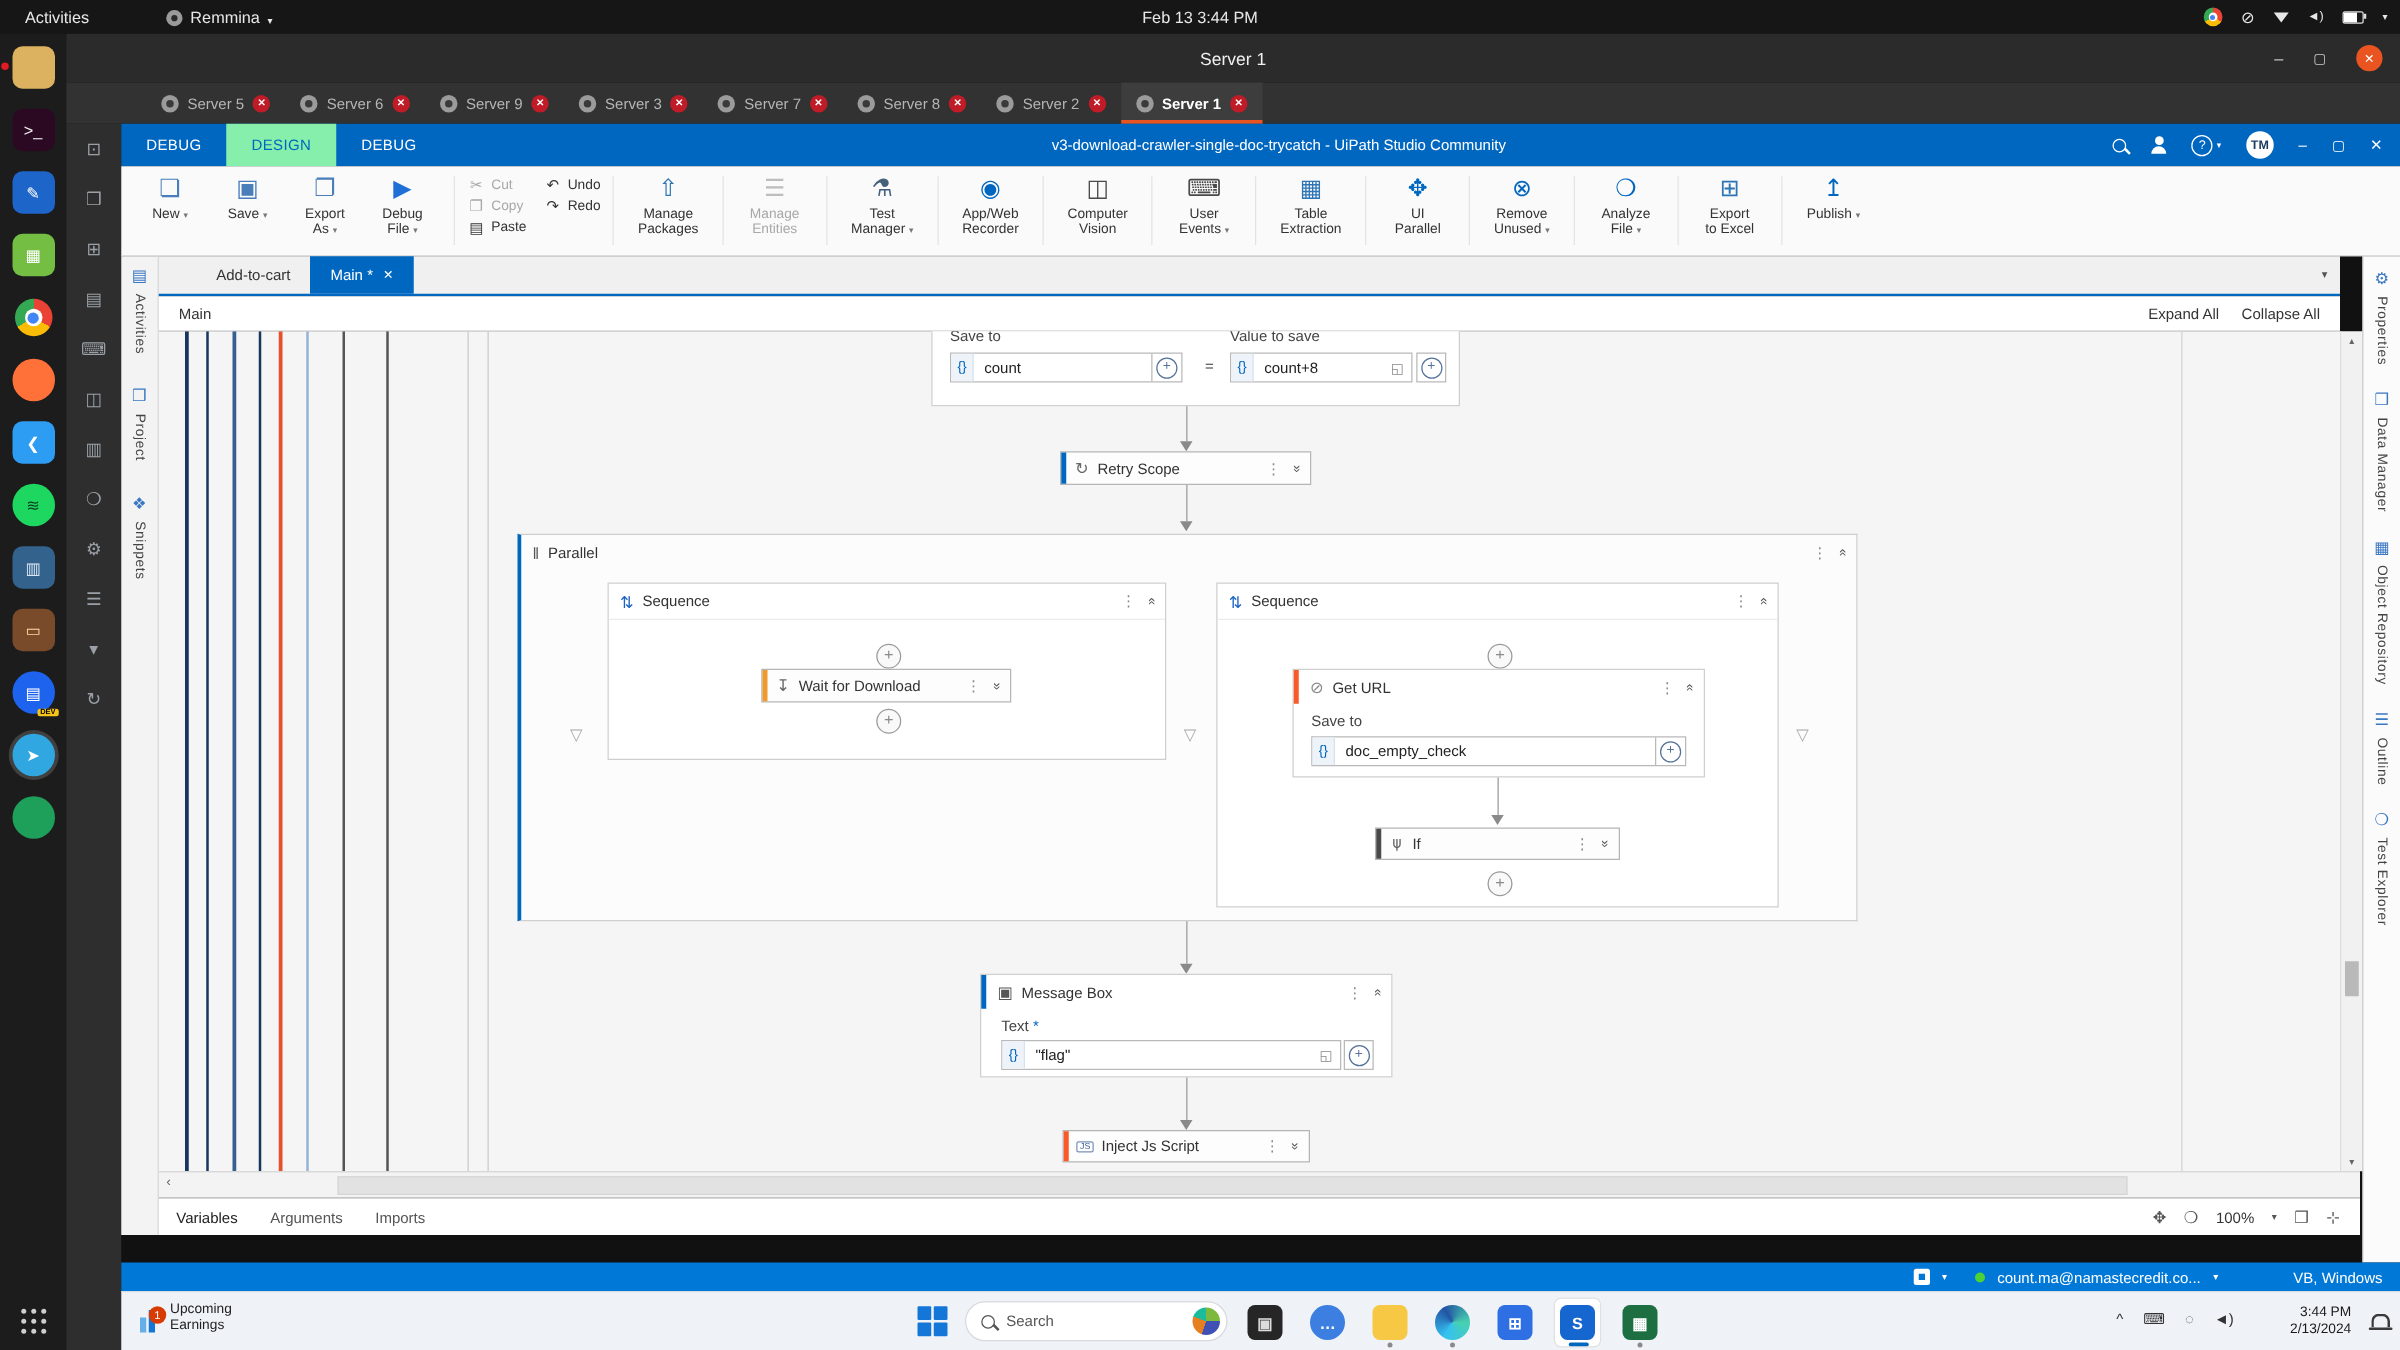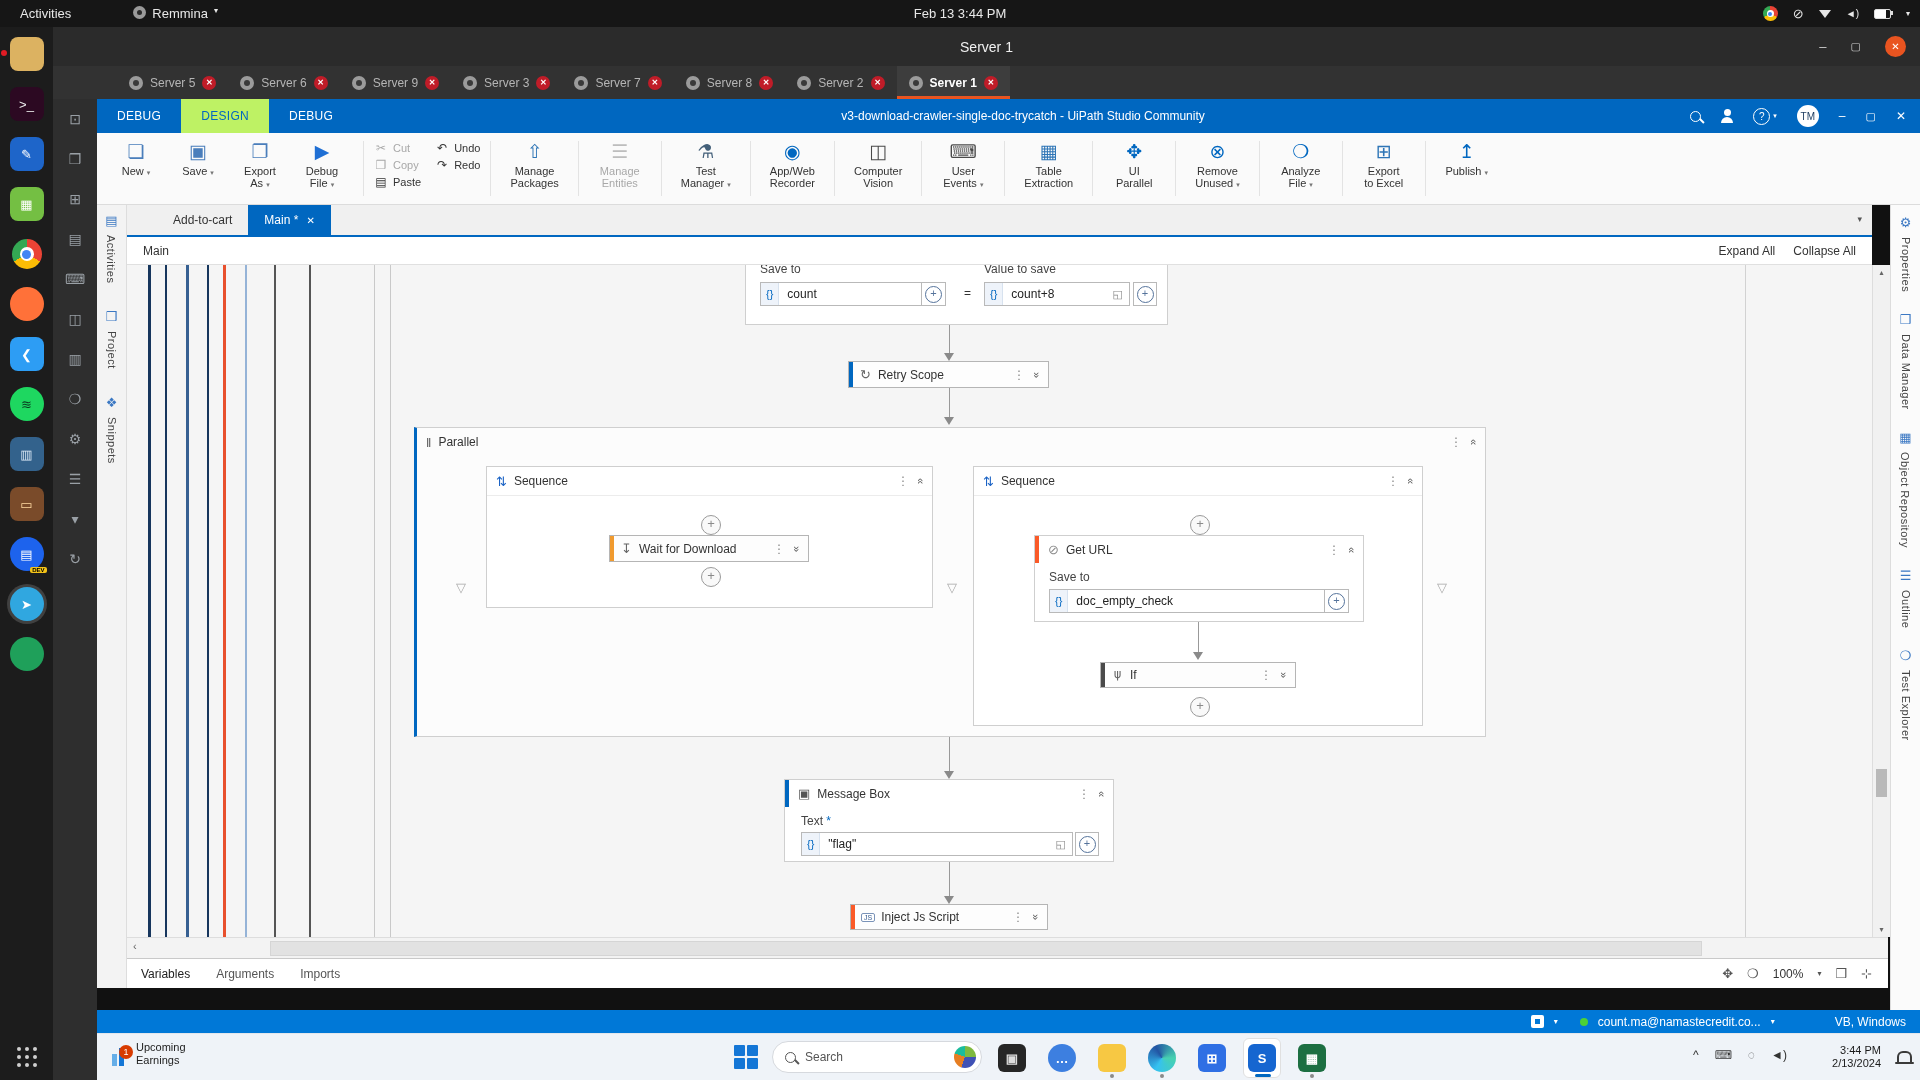--- a/index.html
+++ b/index.html
@@ -1,20 +1,20 @@
 <!DOCTYPE html>
 <html><head>
 <meta charset="utf-8">
 <style>
   html,body{margin:0;padding:0;background:#000;font-family:"Liberation Sans",sans-serif;-webkit-font-smoothing:antialiased;cursor:default}
   #screen{position:relative;width:1920px;height:1080px;overflow:hidden;background:#111}
   
   #topbar{position:absolute;left:0;top:0;width:1920px;height:27px;background:#161616;color:#e8e8e8;font-size:13px;display:flex;align-items:center}
   #tb-activities{margin-left:20px}
-  #tb-app{margin-left:62px;display:flex;align-items:flex-start;gap:6px}
+  #tb-app{margin-left:62px;display:flex;align-items:flex-end;gap:6px}
   .rm-mini{width:13px;height:13px;border-radius:50%;background:#9a9a9a;display:inline-flex;align-items:center;justify-content:center}
   .rm-mini i{width:5px;height:5px;border-radius:50%;background:#2a2a2a}
   #tb-clock{position:absolute;left:50%;transform:translateX(-50%)}
   #tb-tray{position:absolute;right:10px;display:flex;align-items:center;gap:15px}
   .chromeball{width:15px;height:15px;border-radius:50%;background:conic-gradient(#ea4335 0 120deg,#fbbc05 120deg 240deg,#34a853 240deg 360deg);display:flex;align-items:center;justify-content:center}
   .chromeball i{width:7px;height:7px;border-radius:50%;background:#fff;display:flex;align-items:center;justify-content:center}
   .chromeball i b{width:4px;height:4px;border-radius:50%;background:#4285f4}
   .wifi{width:0;height:0;border-left:6px solid transparent;border-right:6px solid transparent;border-top:8px solid #e8e8e8}
   .batt{width:15px;height:8px;border:1px solid #ddd;border-radius:2px;position:relative;background:linear-gradient(90deg,#fff 0 70%,transparent 70%)}
   .batt:after{content:"";position:absolute;right:-3px;top:1px;width:2px;height:4px;background:#ddd}
@@ -35,29 +35,29 @@
   .rm-tab{display:flex;align-items:center;gap:7px;padding:0 12px;font-size:12px;color:#b5b5b5;position:relative}
   .rm-tab.active{background:#3d3d3d;color:#fff;font-weight:bold}
   .rm-tab.active:after{content:"";position:absolute;left:0;right:0;bottom:0;height:3px;background:#e95420}
   .rm-tab .ticon{width:14px;height:14px;border-radius:50%;background:#9b9b9b;display:inline-flex;align-items:center;justify-content:center}
   .rm-tab .ticon i{width:6px;height:6px;border-radius:50%;background:#3a3a3a}
   .rm-tab .tclose{width:14px;height:14px;border-radius:50%;background:#c01c28;color:#fff;font-size:8px;font-weight:bold;display:inline-flex;align-items:center;justify-content:center}
   #rm-toolbar{position:absolute;left:53px;top:99px;width:44px;height:981px;background:#2e2e2e;display:flex;flex-direction:column;align-items:center;padding-top:12px;box-sizing:border-box;gap:24px;color:#9aa0a6;font-size:14px}
   
   #ui-tabs{position:absolute;left:97px;top:99px;width:1823px;height:34px;background:#0067c0;display:flex;align-items:stretch;color:#fff;font-size:12px}
   .ui-mtab{display:flex;align-items:center;padding:0 20px;letter-spacing:.3px}
-  .ui-mtab.active{background:#bef264;color:#0067c0}
+  .ui-mtab.active{background:#86efac;color:#0067c0}
   #ui-wintitle{position:absolute;left:50%;top:0;height:34px;transform:translateX(-46%);display:flex;align-items:center;font-size:12px;color:#fff;white-space:nowrap}
   #ui-titlebar-right{position:absolute;right:0;top:0;height:34px;display:flex;align-items:center;gap:20px;padding-right:14px;color:#fff}
   .mag{width:9px;height:9px;border:1.5px solid currentColor;border-radius:50%;position:relative;display:inline-block}
   .mag:after{content:"";position:absolute;width:6px;height:1.5px;background:currentColor;transform:rotate(45deg);right:-5px;bottom:-1px}
   .person{width:12px;height:6px;border-radius:6px 6px 0 0;background:#fff;position:relative;margin-top:8px;display:inline-block}
   .person:before{content:"";position:absolute;top:-8px;left:3px;width:7px;height:7px;border-radius:50%;background:#fff}
   .helpring{width:15px;height:15px;border:1px solid #fff;border-radius:50%;font-size:10px;display:inline-flex;align-items:center;justify-content:center}
-  .avatar{width:22px;height:22px;border-radius:50%;background:#fff;color:#1b3a5e;font-size:10px;font-weight:normal;display:inline-flex;align-items:center;justify-content:center}
+  .avatar{width:22px;height:22px;border-radius:50%;background:#fff;color:#1b3a5e;font-size:10px;font-weight:bold;display:inline-flex;align-items:center;justify-content:center}
   #ribbon{position:absolute;left:97px;top:133px;width:1823px;height:72px;background:#fafafa;border-bottom:1px solid #dcdcdc;box-sizing:border-box;display:flex;align-items:stretch;padding-left:8px}
   .rsep{width:1px;background:#e3e3e3;margin:8px 10px}
   .rbtn{display:flex;flex-direction:column;align-items:center;padding:5px 9px 0;min-width:44px;color:#333;font-size:11px;line-height:12px;text-align:center}
   .rbtn .ric{font-size:19px;height:27px;line-height:27px}
   .rbtn.dis{color:#a8a8a8}
   .bchev{font-size:7px;color:#777}
   #edit-group{display:flex;gap:14px;padding-top:8px}
   .ecol{display:flex;flex-direction:column;gap:3px}
   .ebtn{display:flex;align-items:center;gap:5px;font-size:11px;color:#333}
   .ebtn .eic{font-size:12px;width:14px;text-align:center}

